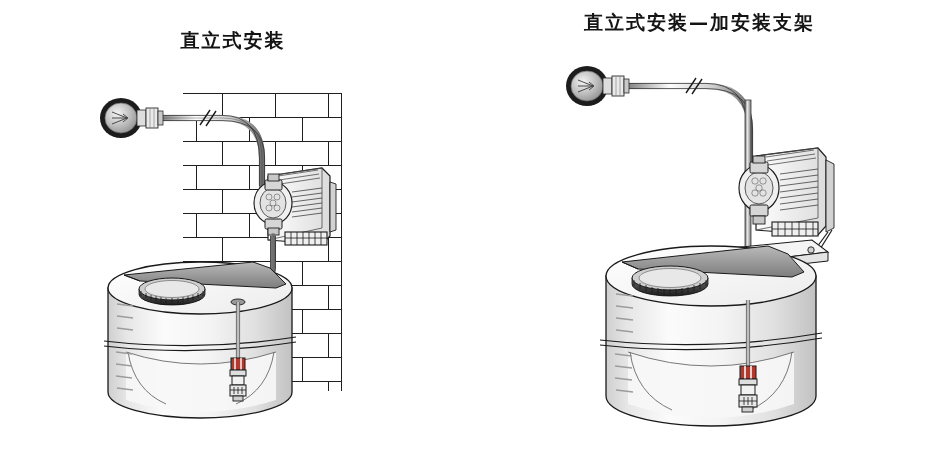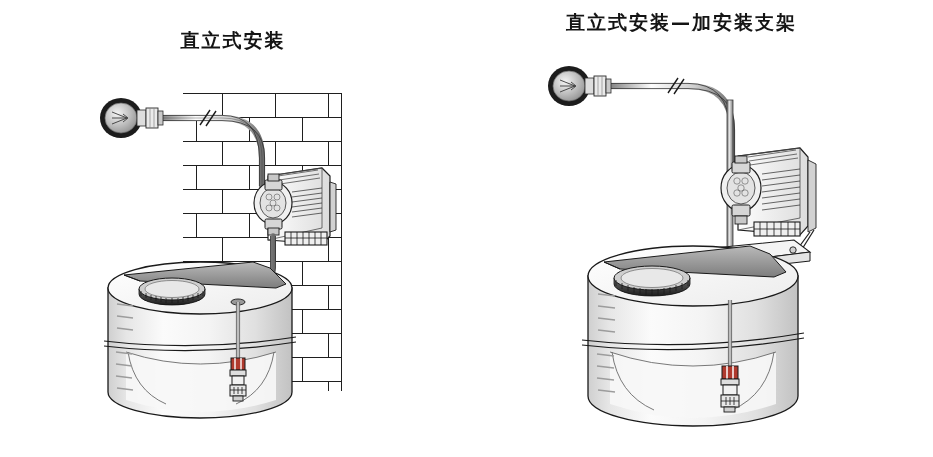--- a/index.html
+++ b/index.html
@@ -2,21 +2,21 @@
 <html><head>
 <meta charset="utf-8">
 <style>
   html,body{margin:0;padding:0;background:#ffffff;}
   body{
     width:933px;height:457px;position:relative;overflow:hidden;
     font-family:"DejaVu Sans","Liberation Sans",sans-serif;
   }
   .panel{position:absolute;top:0;height:457px;}
   #panel-left{left:0;width:466px;}
-  #panel-right{left:448px;width:467px;}
+  #panel-right{left:466px;width:467px;}
   .panel-title{
     position:absolute;top:0;width:100%;text-align:center;
     font-size:19px;font-weight:700;color:#141414;letter-spacing:2px;
     white-space:nowrap;
   }
   #title-left{top:28px;}
   #title-right{top:10px;}
   svg{position:absolute;left:0;top:0;}
   .nofill{fill:none;}
 </style>

